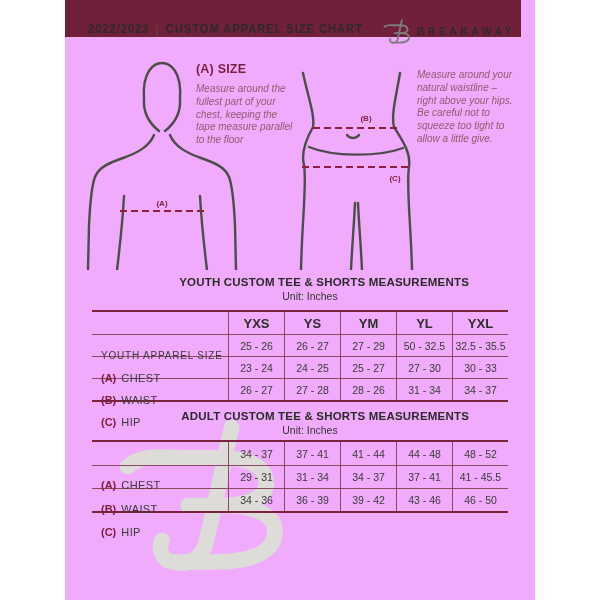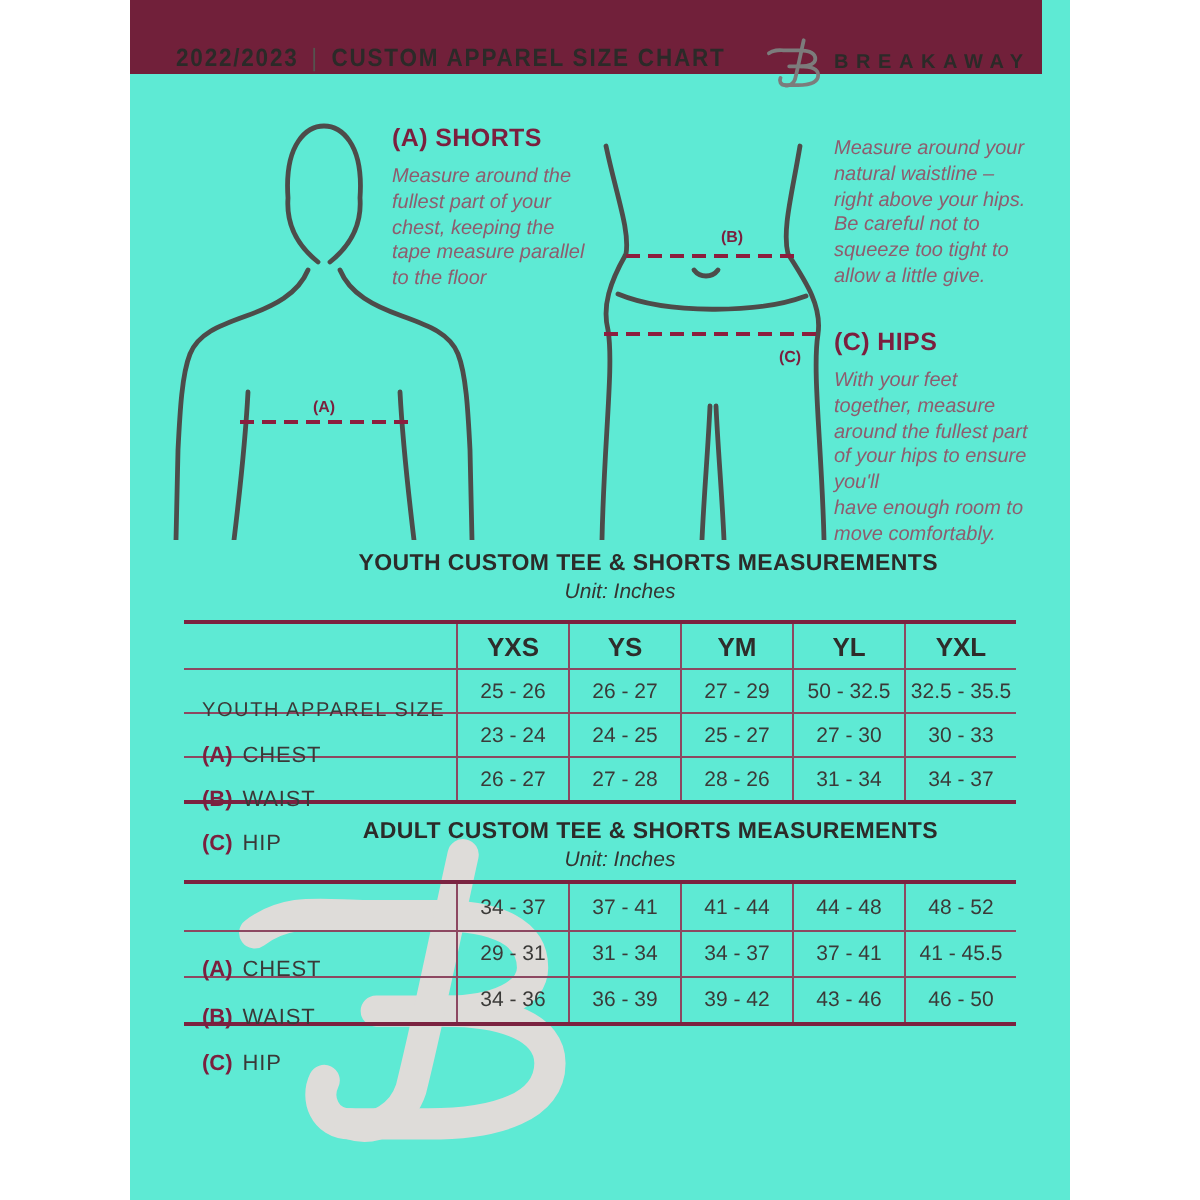--- a/index.html
+++ b/index.html
@@ -1,18 +1,18 @@
 <!DOCTYPE html>
 <html><head>
 <meta charset="utf-8">
 <style>
   * { margin: 0; padding: 0; box-sizing: border-box; }
   html, body { width: 600px; height: 600px; background: #ffffff; font-family: "Liberation Sans", sans-serif; }
   .canvas { position: relative; width: 600px; height: 600px; overflow: hidden; }
-  .page { position: absolute; left: 65px; top: 0; width: 470px; height: 600px; background: #5eead4; }
+  .page { position: absolute; left: 65px; top: 0; width: 470px; height: 600px; background: #f0abfc; }
 
   
   .watermark { position: absolute; left: 38px; top: 410px; width: 205px; height: 165px; z-index: 0; }
   .watermark path { stroke: #dedcd9; stroke-width: 3.6; fill: none; stroke-linecap: round; }
 
   .layer { position: absolute; z-index: 1; }
 
   
   .hdr-title { left: 23px; top: 22px; font-size: 12.5px; font-weight: 700; color: #2b2a28;
     letter-spacing: 1px; white-space: nowrap; transform: scaleX(0.9); transform-origin: left center; }
@@ -30,21 +30,21 @@
   .instr-hips  { left: 352px; top: 164px; }
 
   
   .figures { left: 0; top: 55px; width: 470px; height: 215px; }
   .figures .body-line { stroke: #4d4c4a; stroke-width: 2.4; fill: none; stroke-linecap: round; }
   .figures .dash { stroke: #8c1e3e; stroke-width: 2; stroke-dasharray: 7 4; fill: none; }
   .figures text { font-family: "Liberation Sans", sans-serif; font-size: 8px; font-weight: 700; fill: #7b1f3e; }
 
   
   .sec-title { left: 0; width: 404px; text-align: right; font-size: 11.5px; font-weight: 700; color: #2c2b29; letter-spacing: 0.2px; padding-left: 14px; }
-  .sec-unit  { left: 0; width: 470px; text-align: center; font-size: 10.5px; font-style: italic; color: #363432; padding-left: 20px; }
+  .sec-unit  { left: 0; width: 470px; text-align: center; font-size: 10.5px; color: #363432; padding-left: 20px; }
   .yt-title { top: 276px; } .yt-unit { top: 290px; }
   .ad-title { top: 410px; } .ad-unit { top: 424px; }
 
   
   .size-table { left: 27px; width: 416px; border-top: 2px solid #7b2240; border-bottom: 2px solid #7b2240; }
   .yt-table { top: 310px; } .ad-table { top: 440px; }
   .tr { display: flex; align-items: stretch; }
   .yt-table .tr { height: 22px; } .ad-table .tr { height: 23px; }
   .tr + .tr { border-top: 1px solid #8d4861; }
   .td { display: flex; align-items: center; justify-content: center; width: 56px; }
@@ -100,44 +100,34 @@
         <path class="body-line" d="M 290 148 C 289 170 287 192 286 215"></path>
         <path class="body-line" d="M 293 148 C 294 170 296 192 297 215"></path>
       </g>
       <path class="dash" d="M 248 73 H 332"></path>
       <text x="301" y="66" text-anchor="middle">(B)</text>
       <path class="dash" d="M 237 112 H 347"></path>
       <text x="330" y="126" text-anchor="middle">(C)</text>
     </svg>
 
     <div class="layer instr instr-chest">
-      <h3>(A) SHORTS</h3>
+      <h3>(A) SIZE</h3>
       <p>Measure around the
 fullest part of your
 chest, keeping the
 tape measure parallel
 to the floor</p>
     </div>
     <div class="layer instr instr-waist">
       <p>Measure around your
 natural waistline –
 right above your hips.
 Be careful not to
 squeeze too tight to
 allow a little give.</p>
-    </div>
-    <div class="layer instr instr-hips">
-      <h3>(C) HIPS</h3>
-      <p>With your feet
-together, measure
-around the fullest part
-of your hips to ensure
-you'll
-have enough room to
-move comfortably.</p>
     </div>
 
     <div class="layer sec-title yt-title">YOUTH CUSTOM TEE &amp; SHORTS MEASUREMENTS</div>
     <div class="layer sec-unit yt-unit">Unit: Inches</div>
     <div class="layer size-table yt-table">
       <div class="tr th">
         <div class="td label-col">YOUTH APPAREL SIZE</div>
         <div class="td size-h">YXS</div>
         <div class="td size-h">YS</div>
         <div class="td size-h">YM</div>

